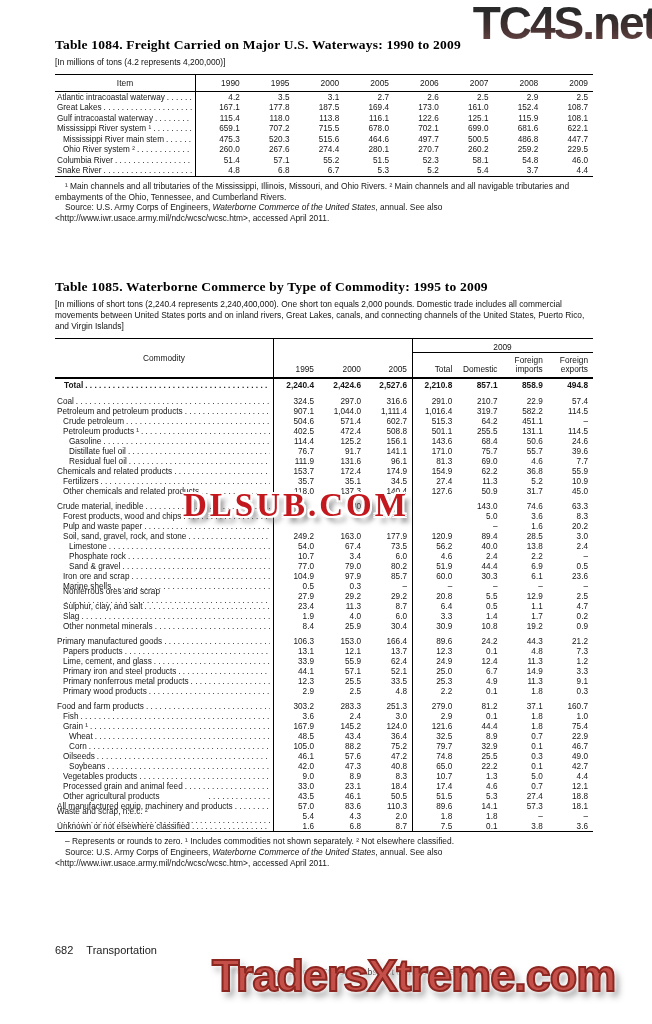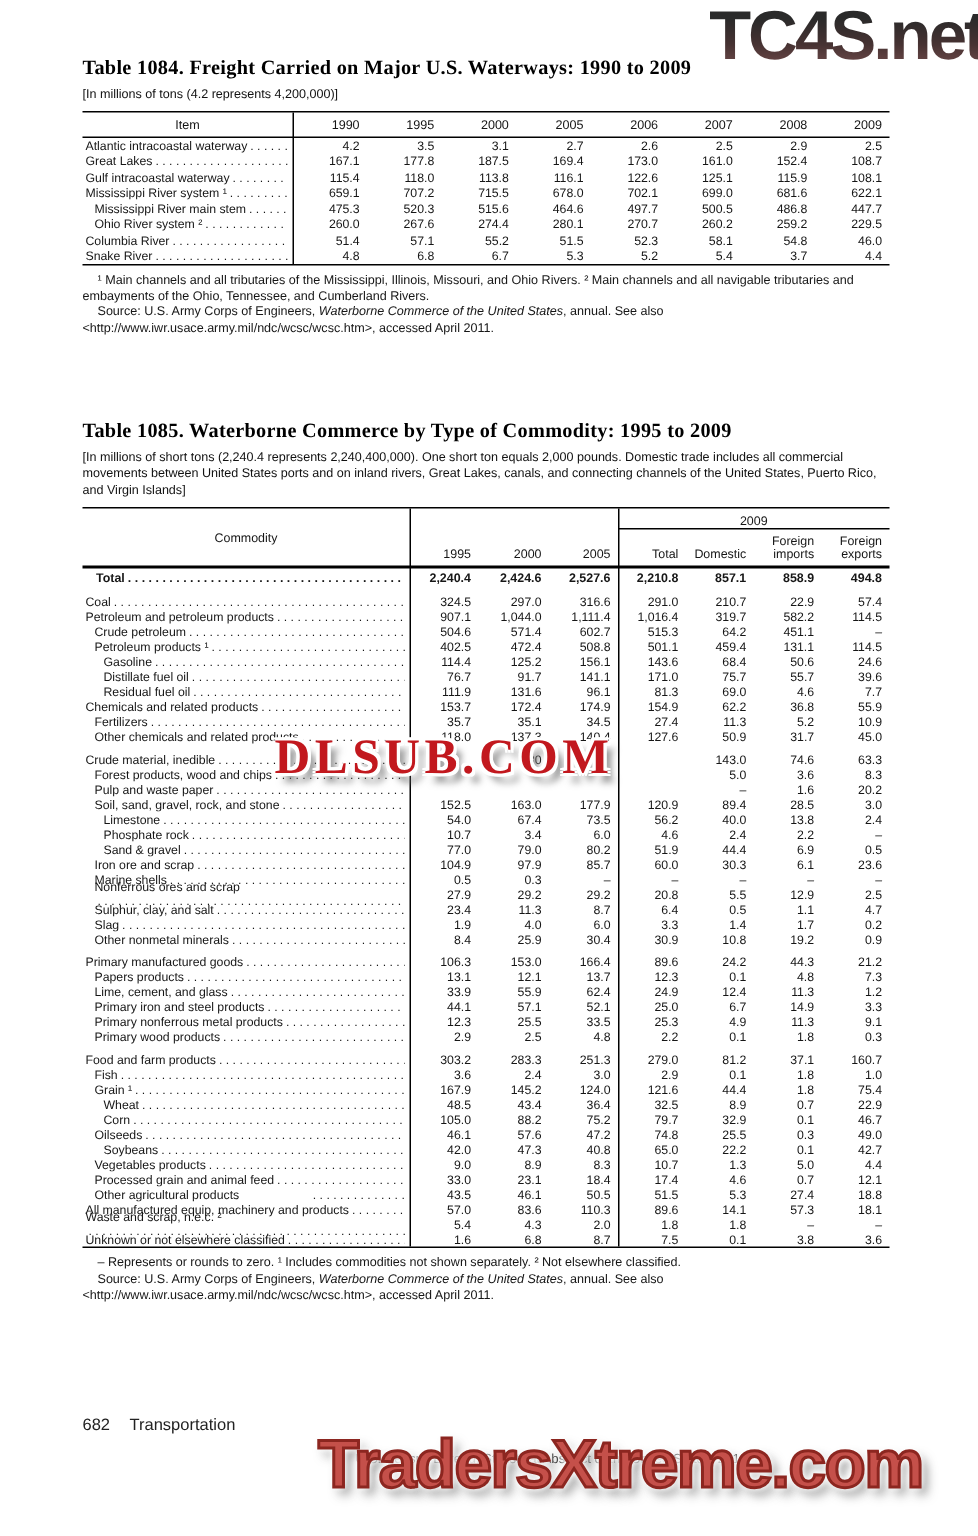--- a/index.html
+++ b/index.html
@@ -278,21 +278,21 @@
         </div>
         <div class="row r85">
           <div class="lbl" style="padding-left: 8px;">
             <span class="txt">Petroleum products ¹</span>
             <span class="leader"></span>
           </div>
           <div class="val">402.5</div>
           <div class="val">472.4</div>
           <div class="val">508.8</div>
           <div class="val">501.1</div>
-          <div class="val">459.4</div>
+          <div class="val">255.5</div>
           <div class="val">131.1</div>
           <div class="val">114.5</div>
         </div>
         <div class="row r85">
           <div class="lbl" style="padding-left: 14px;">
             <span class="txt">Gasoline</span>
             <span class="leader"></span>
           </div>
           <div class="val">114.4</div>
           <div class="val">125.2</div>
@@ -404,21 +404,21 @@
           <div class="val"></div>
           <div class="val">–</div>
           <div class="val">1.6</div>
           <div class="val">20.2</div>
         </div>
         <div class="row r85">
           <div class="lbl" style="padding-left: 8px; text-align: center;">
             <span class="txt">Soil, sand, gravel, rock, and stone</span>
             <span class="leader"></span>
           </div>
-          <div class="val">152.5</div>
+          <div class="val">249.2</div>
           <div class="val">163.0</div>
           <div class="val">177.9</div>
           <div class="val">120.9</div>
           <div class="val">89.4</div>
           <div class="val">28.5</div>
           <div class="val">3.0</div>
         </div>
         <div class="row r85">
           <div class="lbl" style="padding-left: 14px;">
             <span class="txt">Limestone</span>

